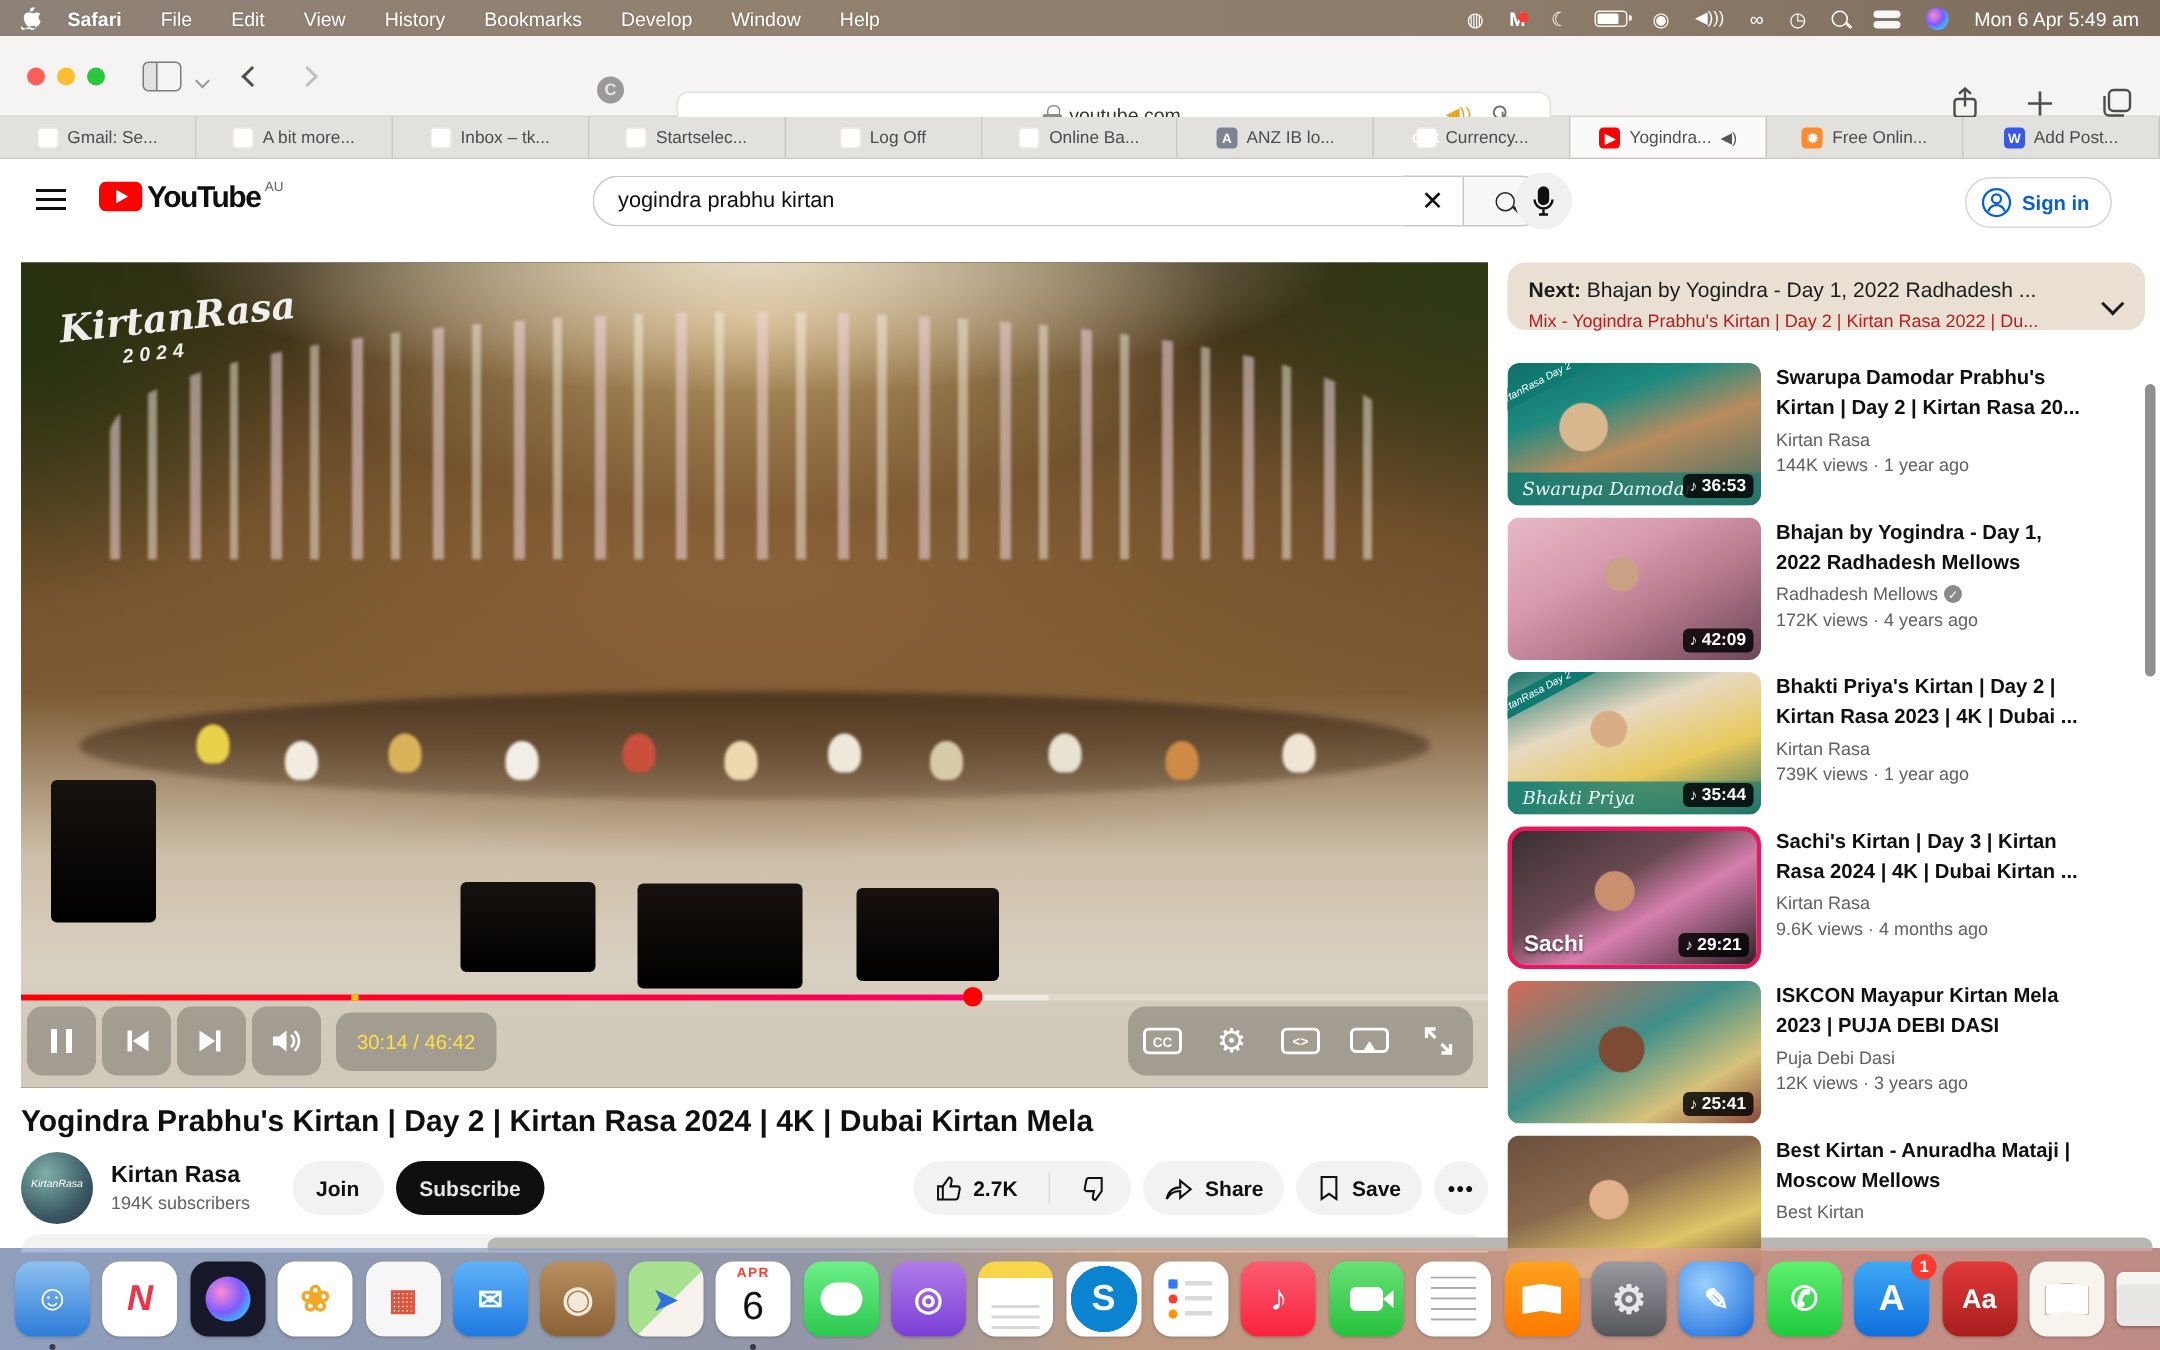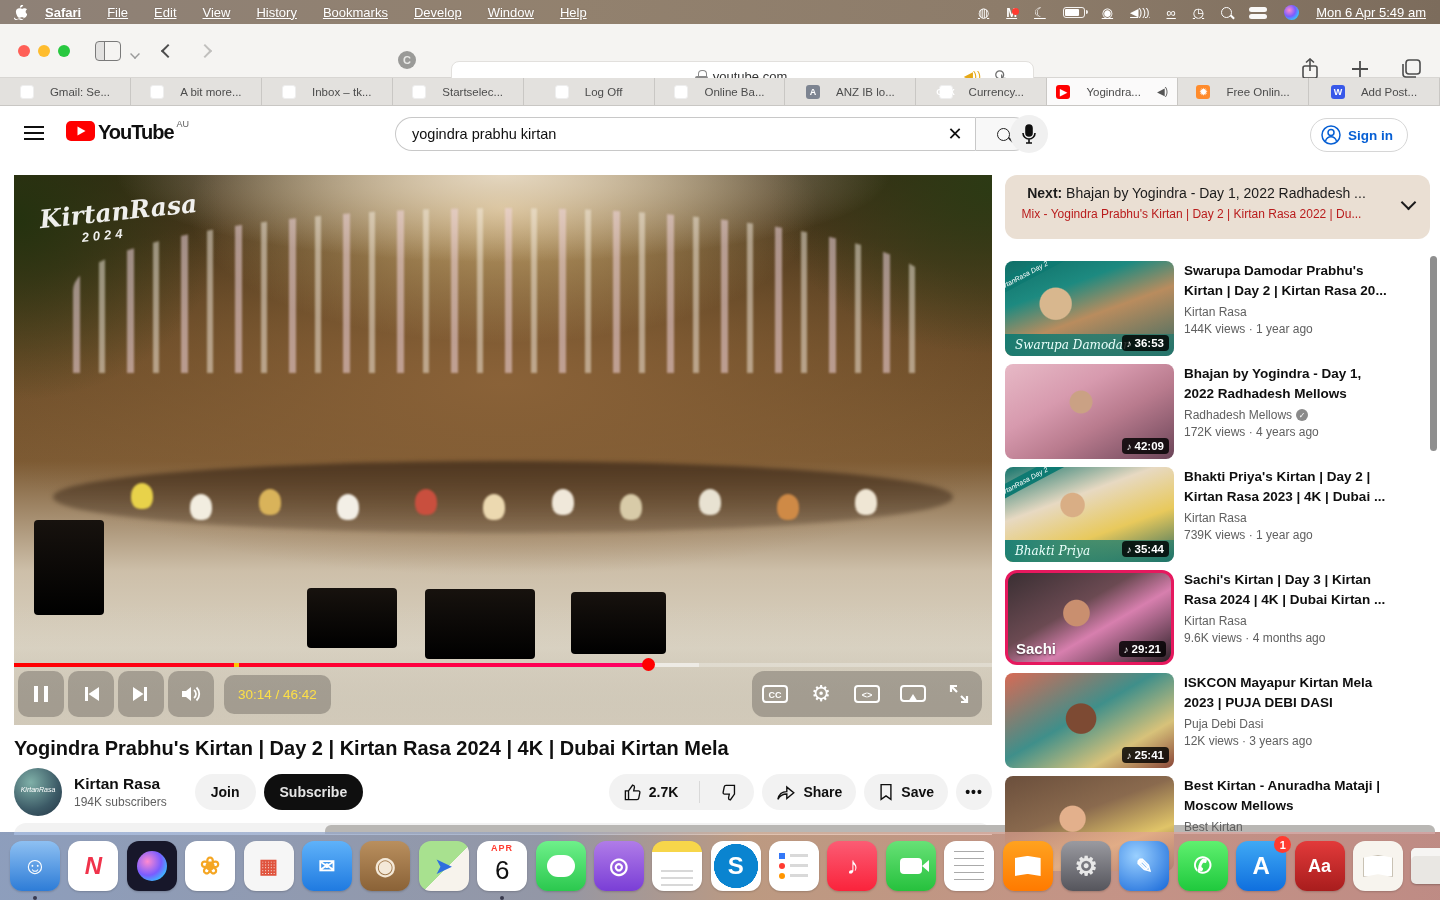--- a/index.html
+++ b/index.html
@@ -2,21 +2,21 @@
 <html><head>
 <meta charset="utf-8">
 <style>
   * { margin:0; padding:0; box-sizing:border-box; }
   html,body { width:1440px; height:900px; overflow:hidden; }
   body { font-family:"Liberation Sans", sans-serif; background:#8b7a68; position:relative; }
 
   
   #menubar { position:absolute; left:0; top:0; width:1440px; height:24px;
     background:linear-gradient(90deg,#8e8177 0%,#92816e 40%,#8d7c6a 70%,#7c6c5c 100%);
-    display:flex; align-items:center; color:#fff; font-size:13px;text-decoration:underline; }
+    display:flex; align-items:center; color:#fff; font-size:13px; }
   #menubar .apple { margin:0 18px 0 14px; display:flex; align-items:center; }
   #menu-items { display:flex; gap:26px; }
   #menu-items .mi { color:#fff; text-shadow:0 0 2px rgba(0,0,0,.15); }
   #menu-items .mi.first { font-weight:bold; }
   #status-area { margin-left:auto; display:flex; align-items:center; gap:17px; padding-right:14px; }
   #status-area .si { font-size:13px; line-height:1; }
   .batt { width:22px; height:11px; border:1.5px solid rgba(255,255,255,.9); border-radius:3px; position:relative; }
   .batt::after { content:""; position:absolute; left:1px; top:1px; bottom:1px; width:70%; background:#fff; border-radius:1px; }
   .batt::before { content:""; position:absolute; right:-4px; top:2.5px; width:2px; height:4px; background:rgba(255,255,255,.9); border-radius:0 2px 2px 0; }
   .mag { width:11px; height:11px; border:1.6px solid #fff; border-radius:50%; position:relative; display:inline-block; }
@@ -44,21 +44,21 @@
   #urlbar { position:absolute; left:451px; top:37px; width:583px; height:30px; background:#fff; border:1px solid #e2e0dd; border-radius:8px; display:flex; align-items:center; justify-content:center; gap:6px; font-size:13px; color:#333; }
   #urlbar .lock { width:9px; height:7px; border:1.4px solid #8a8a8a; border-bottom:none; border-radius:4px 4px 0 0; position:relative; top:-3px; }
   #urlbar .lock::after { content:""; position:absolute; left:-3.5px; top:5px; width:13px; height:9px; background:#8a8a8a; border-radius:2px; }
   #urlbar .tabaudio { color:#e6a817; font-size:12px; position:absolute; right:52px; }
   #urlbar .reload { position:absolute; right:26px; color:#6f6f6f; font-size:15px; transform:rotate(45deg); }
   #tb-right { position:absolute; right:18px; top:34px; display:flex; gap:30px; color:#4d4d4d; }
   #tb-right svg { display:block; }
 
   
   #tabstrip { position:absolute; left:0; top:78px; width:1440px; height:28px; background:#dcdad7; display:flex; border-bottom:1px solid #c9c7c4; }
-  .tab { flex:1 1 0; display:flex; align-items:center; justify-content:center; gap:16px; font-size:11.5px; color:#4c4c4c; border-right:1px solid #c9c7c4; background:#e3e1de; overflow:hidden; white-space:nowrap; }
+  .tab { flex:1 1 0; display:flex; align-items:center; justify-content:center; gap:6px; font-size:11.5px; color:#4c4c4c; border-right:1px solid #c9c7c4; background:#e3e1de; overflow:hidden; white-space:nowrap; }
   .tab.active { background:#fbfafa; }
   .tab .tico { width:14px; height:14px; border-radius:3px; display:flex; align-items:center; justify-content:center; font-size:9px; font-weight:bold; color:#fff; flex:0 0 auto; }
   .ti-gmailG{background:#fff;color:#ea4335;border:1px solid #eee}
   .ti-gmailM{background:#fff;color:#ea4335;border:1px solid #eee}
   .ti-startselect{background:#fff;color:#19c2c8;border:1px solid #eee}
   .ti-hsbc{background:#fff;color:#db0011;border:1px solid #eee}
   .ti-bank{background:#fff;color:#18b5c0;border:1px solid #eee}
   .ti-anz{background:#7d8491;color:#fff;border-radius:4px}
   .ti-ofx{background:#fff;color:#f06d1f;border:1px solid #eee;font-size:6px}
   .ti-youtube{background:#f00;color:#fff;border-radius:4px;font-size:8px}
@@ -139,21 +139,21 @@
   #likepill .seg { display:flex; align-items:center; gap:7px; padding:0 14px; height:100%; }
   #likepill .divider { width:1px; height:22px; background:#d9d9d9; }
   #more-pill { width:36px; justify-content:center; padding:0; letter-spacing:1px; }
 
   
   #desc-sliver { position:absolute; left:14px; top:717px; width:978px; height:12px; background:#f2f2f2; border-radius:12px 12px 0 0; }
   #win-edge { position:absolute; left:325px; top:719px; width:1110px; height:9px; background:#b9b7b4; border-radius:6px 6px 0 0; }
 
   
   #sidebar { position:absolute; left:1005px; top:69px; width:425px; }
-  #next-panel { width:100%; height:64px; background:#eadfd3; border-radius:12px; padding:10px 14px; position:relative;text-align:center; }
+  #next-panel { width:100%; height:45px; background:#eadfd3; border-radius:12px; padding:10px 14px; position:relative; }
   #next-title { font-size:14px; color:#1b1b1b; white-space:nowrap; overflow:hidden; width:355px; }
   #next-title b { font-weight:bold; }
   #next-sub { font-size:12px; color:#b91c1c; margin-top:6px; white-space:nowrap; overflow:hidden; width:345px; }
   #next-chevron { position:absolute; right:16px; top:22px; width:11px; height:11px; border-left:2.2px solid #1b1b1b; border-bottom:2.2px solid #1b1b1b; transform:rotate(-45deg); }
   #sugg-list { margin-top:22px; display:flex; flex-direction:column; gap:8px; }
   .sugg { display:flex; height:95px; position:relative; }
   .thumb { width:169px; height:95px; border-radius:8px; position:relative; overflow:hidden; flex:0 0 auto; }
   .thumb.hl { border:3px solid #e6185e; border-radius:12px; }
   .t-teal { background:radial-gradient(circle at 30% 45%, #d8b78e 12%, rgba(0,0,0,0) 13%), linear-gradient(160deg,#0f6f68 0%, #1d8a80 30%, #b98c5e 55%, #3c6b63 100%); }
   .t-pink { background:radial-gradient(circle at 45% 40%, #caa184 10%, rgba(0,0,0,0) 11%), linear-gradient(150deg,#e7b9c6 0%, #d79aae 35%, #b97b8e 60%, #6b4558 100%); }

